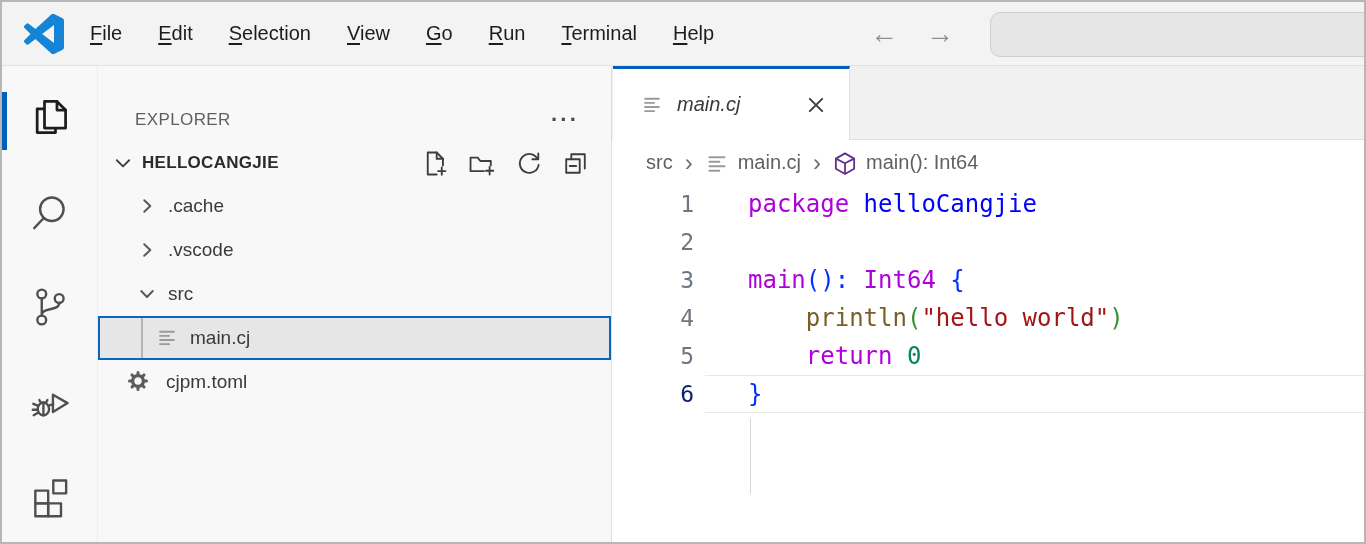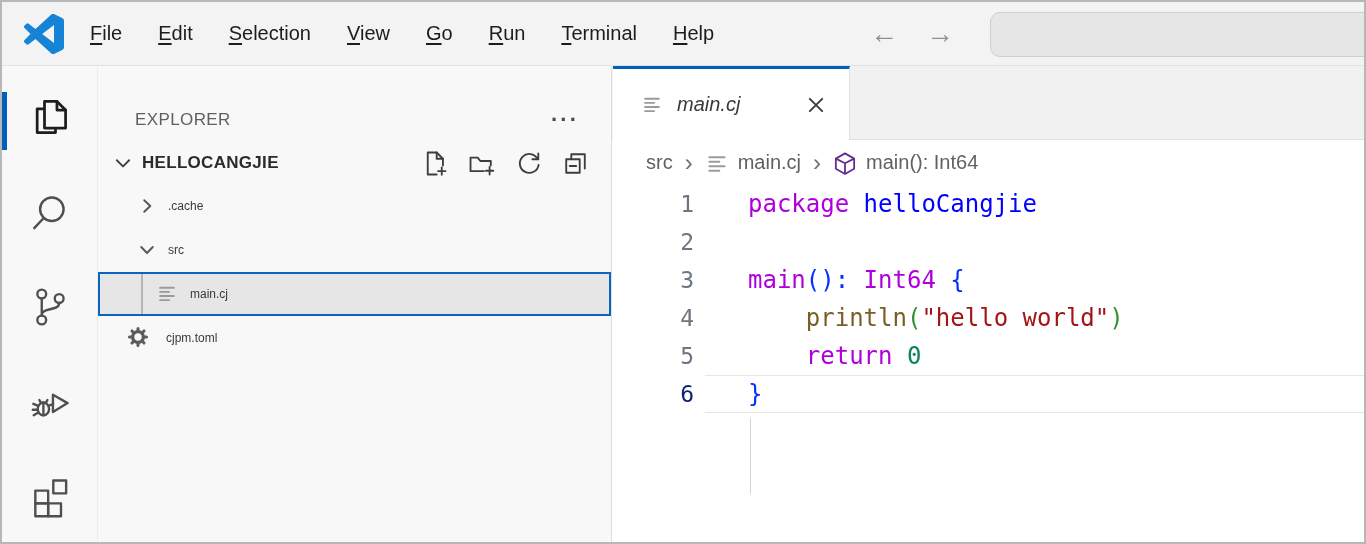--- a/index.html
+++ b/index.html
@@ -44,21 +44,21 @@
   #explorer-title-row { position:absolute; left:0; right:0; top:37px; height:34px; display:flex; align-items:center; }
   #explorer-title { margin-left:37px; font-size:17px; color:#5f5f5f; letter-spacing:0.4px; }
   #explorer-more { position:absolute; right:32px; top:0; font-size:22px; font-weight:bold; color:#4a4a4a; letter-spacing:2px; line-height:34px; cursor:pointer; }
   #section-header { position:absolute; left:0; right:0; top:76px; height:42px; display:flex; align-items:center; }
   #section-chevron { margin-left:14px; width:22px; height:22px; }
   #section-label { margin-left:8px; font-size:17px; font-weight:bold; color:#2b2b2b; letter-spacing:0.3px; }
   #section-actions { position:absolute; right:22px; display:flex; gap:20px; }
   #section-actions .act { width:27px; height:27px; cursor:pointer; }
   #section-actions svg { width:27px; height:27px; stroke:#3d3d3d; fill:none; stroke-width:1.1; stroke-linejoin:round; stroke-linecap:round; }
   #tree { position:absolute; left:0; right:0; top:118px; }
-  .tree-row { position:relative; height:44px; display:flex; align-items:center; font-size:12px; color:#3a3a3a; cursor:pointer; }
+  .tree-row { position:relative; height:44px; display:flex; align-items:center; font-size:19px; color:#3a3a3a; cursor:pointer; }
   .tree-row .twisty { width:22px; height:22px; margin-left:38px; margin-right:10px; flex:0 0 auto; }
   .tree-row .twisty svg, .fileicon svg { width:22px; height:22px; stroke:#585858; fill:none; stroke-width:1.4; stroke-linecap:round; stroke-linejoin:round; }
   .tree-row.selected { background:#e6e6e6; border:2px solid #0a65c1; }
   .tree-row .guide { position:absolute; left:41px; top:0; bottom:0; width:2px; background:#b5b5b5; }
   .fileicon { width:24px; height:24px; flex:0 0 auto; }
   .fileicon.lines svg { stroke:#9b9b9b; }
   .tree-row.child { padding-left:56px; }
   .tree-row.child .fileicon { margin-right:10px; }
   .tree-row.rootfile { padding-left:29px; }
   .tree-row.rootfile .fileicon { margin-right:15px; }
@@ -199,20 +199,26 @@
     </div>
     <div id="tree">
         <div class="tree-row folder">
           <span class="twisty"><svg viewBox="0 0 16 16">
               <path d="M6 3.8 10.4 8 6 12.2"></path>
             </svg></span>
           <span class="label">.cache</span>
         </div>
         <div class="tree-row folder">
           <span class="twisty"><svg viewBox="0 0 16 16">
+              <path d="M6 3.8 10.4 8 6 12.2"></path>
+            </svg></span>
+          <span class="label">.vscode</span>
+        </div>
+        <div class="tree-row folder">
+          <span class="twisty"><svg viewBox="0 0 16 16">
               <path d="M3.8 5.8 8 10.2 12.2 5.8"></path>
             </svg></span>
           <span class="label">src</span>
         </div>
         <div class="tree-row child selected">
           <span class="guide"></span>
           <span class="fileicon lines"><svg viewBox="0 0 16 16">
               <path d="M3 4.2h10M3 7.2h6.5M3 10.2h10M3 13.2h6.5"></path>
             </svg></span>
           <span class="label">main.cj</span>

